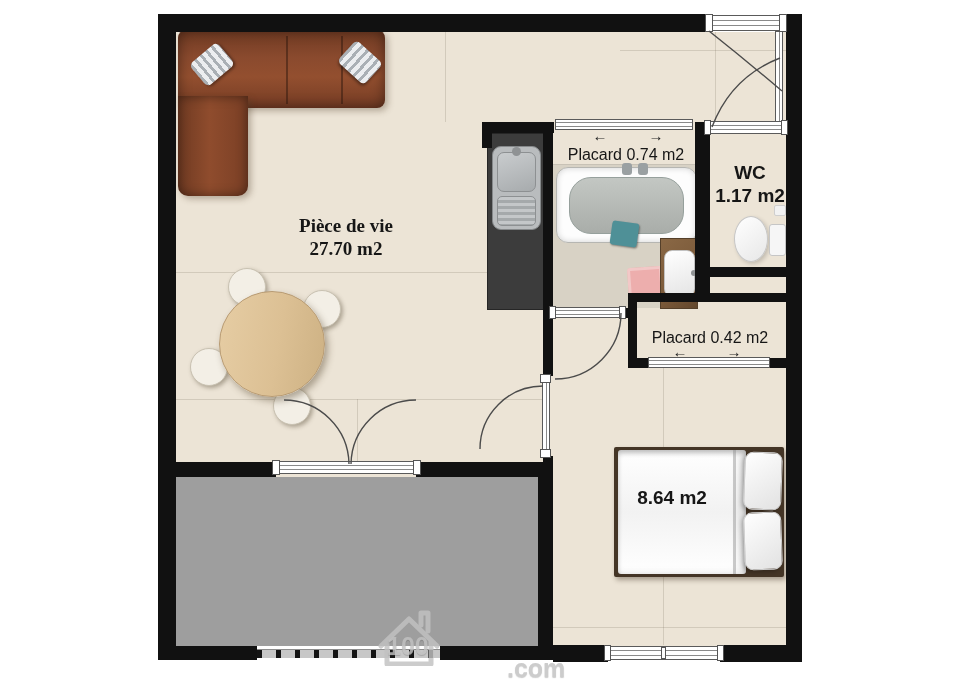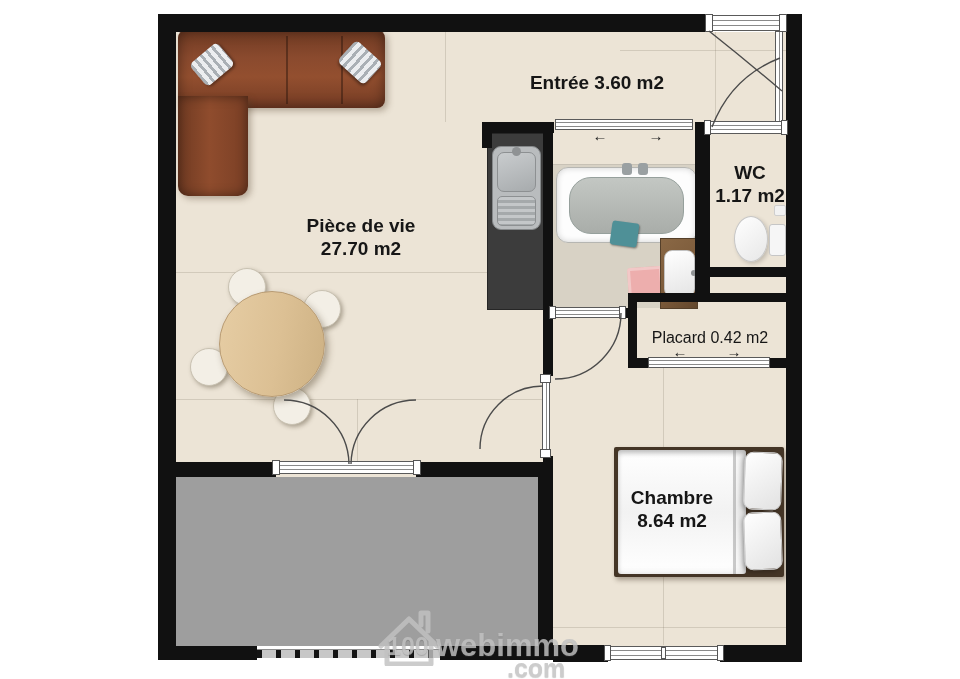--- a/index.html
+++ b/index.html
@@ -166,47 +166,45 @@
 
   <div class="a furn" style="left:614px;top:447px;width:170px;height:130px;background:var(--bed-frame);border-radius:2px;
               box-shadow:2px 3px 5px rgba(60,45,30,.4);"></div>
   <div class="a furn" style="left:618px;top:450px;width:128px;height:124px;border-radius:3px;
               background:linear-gradient(180deg,#ffffff 0%,#f2f2f2 50%,#ffffff 100%);
               box-shadow:inset 0 3px 5px rgba(0,0,0,.22), inset -6px 0 8px rgba(0,0,0,.12);"></div>
   <div class="a furn" style="left:733px;top:450px;width:3px;height:124px;background:rgba(140,140,140,.45);"></div>
   <div class="a furn pillow-bed" style="left:744px;top:452px;width:38px;height:58px;transform:rotate(2deg);"></div>
   <div class="a furn pillow-bed" style="left:744px;top:512px;width:38px;height:58px;transform:rotate(-2deg);"></div>
 
-  <div class="a lbl" style="left:497px;top:71px;width:200px;">
-    <div>Entrée 3.60 m2</div>
-  </div>
-  <div class="a lbl" style="left:261px;top:214px;width:200px;">
+  <div class="a lbl" style="left:246px;top:214px;width:200px;font-family:Liberation Serif, serif;">
     <div>Pièce de vie</div>
     <div>27.70 m2</div>
+  </div>
+  <div class="a lbl small" style="left:546px;top:143px;width:160px;">
+    <div>Placard 0.74 m2</div>
   </div>
   <div class="a arrow" style="left:588px;top:128px;width:24px;">←</div>
   <div class="a arrow" style="left:644px;top:128px;width:24px;">→</div>
   <div class="a lbl" style="left:710px;top:161px;width:80px;">
     <div>WC</div>
     <div>1.17 m2</div>
   </div>
   <div class="a lbl small" style="left:630px;top:326px;width:160px;">
     <div>Placard 0.42 m2</div>
   </div>
   <div class="a arrow" style="left:668px;top:344px;width:24px;">←</div>
   <div class="a arrow" style="left:722px;top:344px;width:24px;">→</div>
   <div class="a lbl" style="left:572px;top:486px;width:200px;">
-    <div>Chambre</div>
     <div>8.64 m2</div>
   </div>
 
   <svg class="a wm" style="left:378px;top:592px;" width="62" height="74" viewBox="0 0 62 74">
     <g fill="none" stroke="var(--watermark-grey)" stroke-width="5" stroke-linejoin="round" stroke-linecap="round">
       <path d="M3,54 L31,27 L59,54"></path>
       <path d="M43,33 V21 H50 V39"></path>
       <path d="M9,50 V72 H53 V50"></path>
     </g>
   </svg>
   <div class="a wm" style="left:387px;top:632px;font-size:25px;">100</div>
-  <div class="a wm" style="left:436px;top:628px;font-size:31px;letter-spacing:0px;">webimmo</div>
   <div class="a wm" style="left:507px;top:654px;font-size:25px;">.com</div>
 
 </div>
 
 </body></html>

